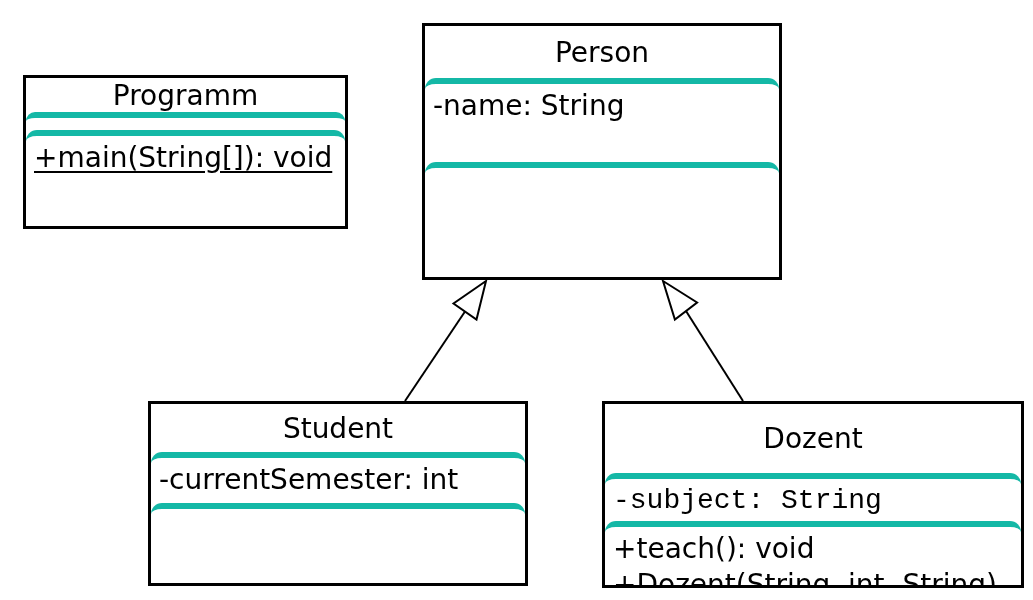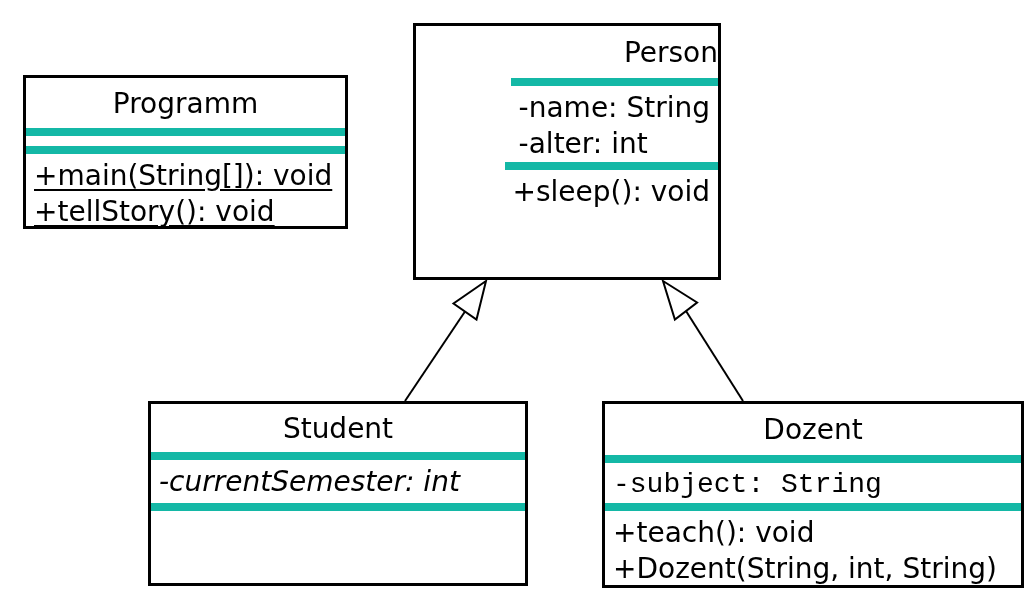--- a/index.html
+++ b/index.html
@@ -27,25 +27,26 @@
     flex-direction: column;
   }
   .uml-title {
     display: flex;
     align-items: center;
     justify-content: center;
     box-sizing: border-box;
     flex: 0 0 auto;
   }
   .compartment {
-    border-top: 8px solid #14b8a6;
+    border-top: 6px solid #14b8a6;
     box-sizing: border-box;
     padding: 4px 8px;
     flex: 0 0 auto;
     overflow: hidden;
+    border-radius: 11px;
   }
   .compartment.methods { flex: 1 1 auto; }
   .compartment.empty { padding: 0; }
   .tline {
     line-height: 36px;
     white-space: nowrap;
   }
   .static-member {
     text-decoration: underline;
     text-underline-offset: 4px;
@@ -61,50 +62,47 @@
       <line x1="405" y1="401" x2="465" y2="311.5" stroke="#000000" stroke-width="2"></line>
       <polygon points="486,281 476.5,319.5 453.5,303.5" fill="#ffffff" stroke="#000000" stroke-width="2"></polygon>
     </g>
     <g>
       <line x1="743" y1="401" x2="686" y2="311" stroke="#000000" stroke-width="2"></line>
       <polygon points="663,281 697.1,302.5 674.9,319.5" fill="#ffffff" stroke="#000000" stroke-width="2"></polygon>
     </g>
   </svg>
 
   <div class="uml-class" style="left:23px; top:75px; width:325px; height:154px;">
-    <div class="uml-title" style="height:50px;border-radius:25px;">Programm</div>
+    <div class="uml-title" style="height:34px;border-radius:25px;">Programm</div>
     <div class="compartment empty" style="height:18px;"></div>
     <div class="compartment methods">
       <div class="tline static-member">+main(String[]): void</div>
-      <div class="tline static-member">+tellStory(): void</div>
     </div>
   </div>
 
-  <div class="uml-class" style="left:413px; top:23px; width:308px; height:257px;align-items:flex-end;">
+  <div class="uml-class" style="left:422px; top:23px; width:360px; height:257px;">
     <div class="uml-title" style="height:52px;">Person</div>
     <div class="compartment" style="height:84px;">
       <div class="tline">-name: String</div>
-      <div class="tline">-alter: int</div>
     </div>
     <div class="compartment methods">
-      <div class="tline">+sleep(): void</div>
     </div>
   </div>
 
   <div class="uml-class" style="left:148px; top:401px; width:380px; height:185px;">
     <div class="uml-title" style="height:48px;">Student</div>
-    <div class="compartment" style="height:51px;font-style:italic;">
+    <div class="compartment" style="height:51px;">
       <div class="tline">-currentSemester: int</div>
     </div>
     <div class="compartment methods">
     </div>
   </div>
 
   <div class="uml-class" style="left:602px; top:401px; width:422px; height:187px;">
-    <div class="uml-title" style="height:51px;text-align:right;">Dozent</div>
+    <div class="uml-title" style="height:69px;text-align:right;">Dozent</div>
     <div class="compartment" style="height:48px;font-family:Liberation Mono, monospace;">
       <div class="tline">-subject: String</div>
     </div>
     <div class="compartment methods">
       <div class="tline">+teach(): void</div>
       <div class="tline">+Dozent(String, int, String)</div>
     </div>
   </div>
 
 </div>

